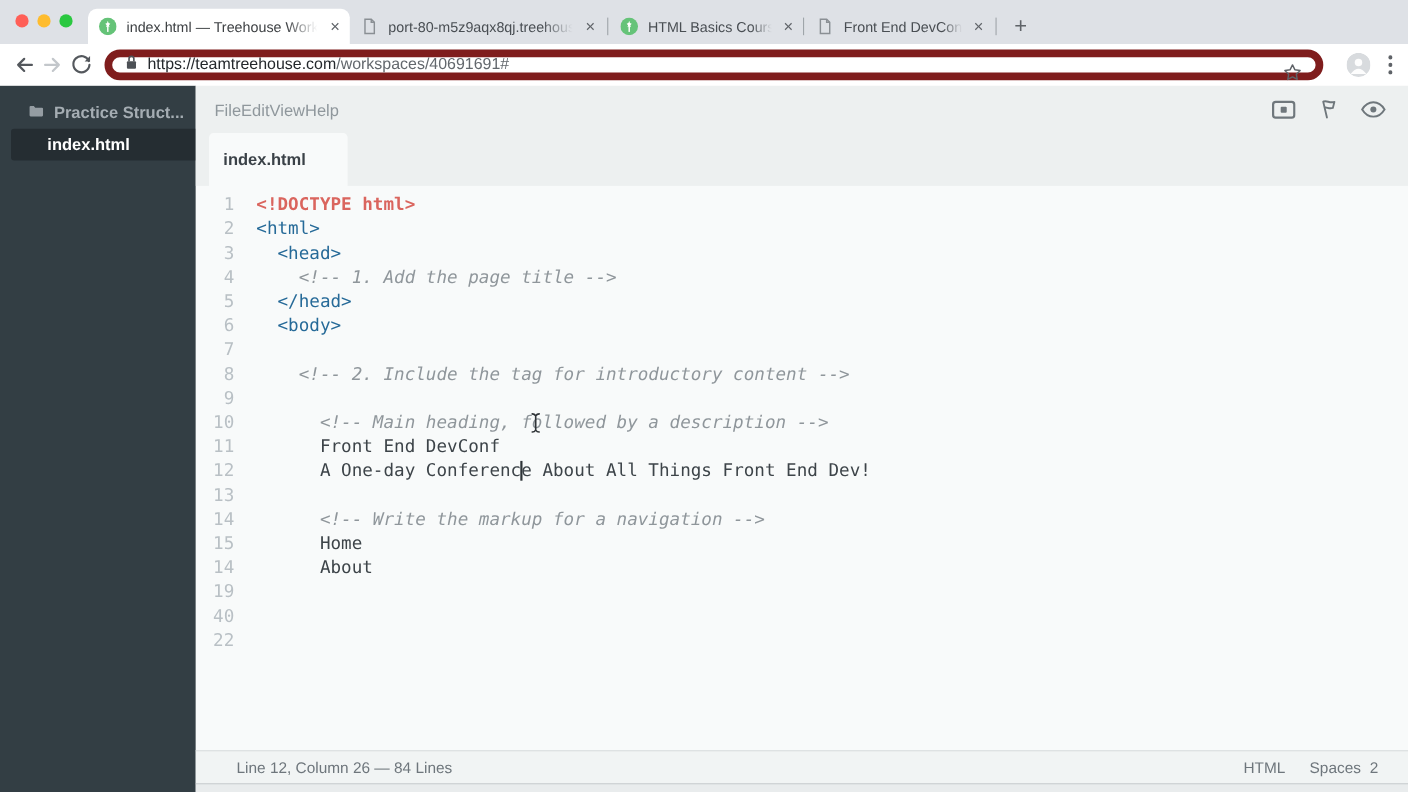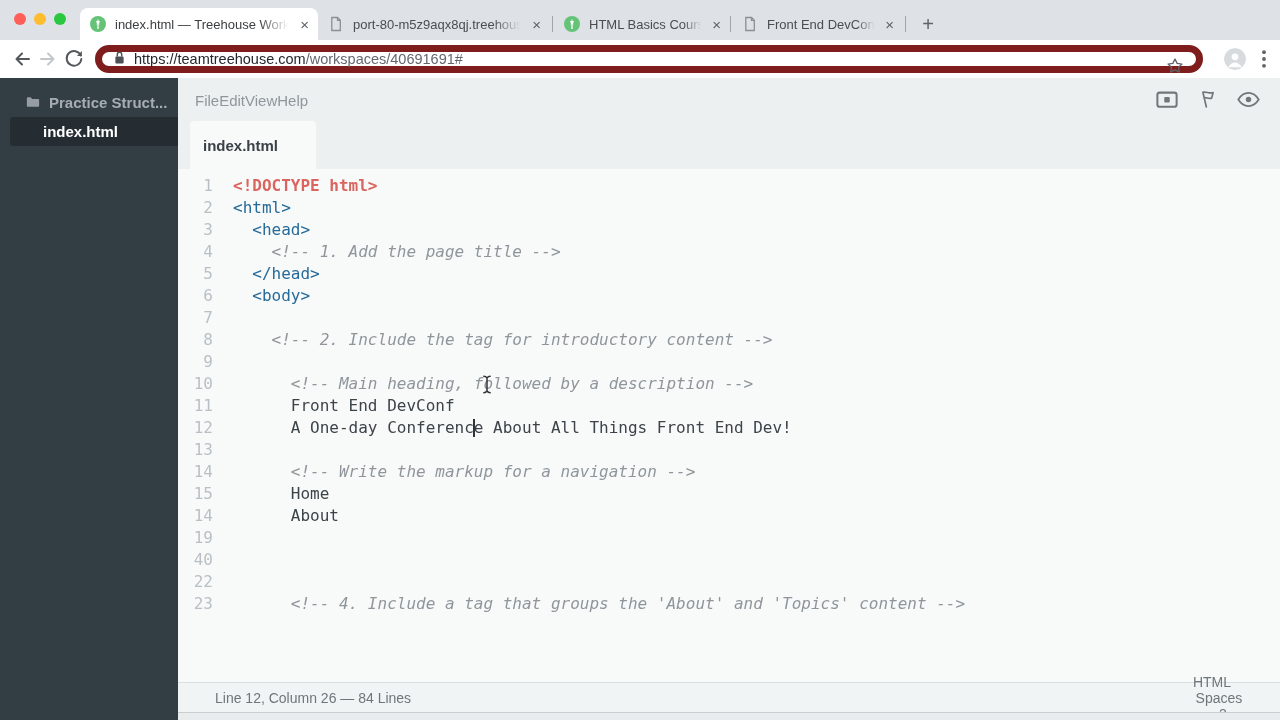--- a/index.html
+++ b/index.html
@@ -48,21 +48,21 @@
   .codearea { position:absolute; top:91px; left:0; right:0; bottom:38px; padding-top:6px; overflow:hidden; }
   .line { display:flex; height:22px; line-height:22px; font-family:"DejaVu Sans Mono", monospace; font-size:16px; }
   .ln { flex:none; width:35px; text-align:right; color:#b9c0c5; }
   .codetext { white-space:pre; margin-left:20px; }
   .tok-text { color:#3d4449; } .tok-blue { color:#266a98; }
   .tok-red { color:#da655e;font-weight:bold; } .tok-comment { color:#8f969b; font-style:italic; }
   .caret { display:inline-block; width:0; border-left:2px solid #2e3438; height:18px; vertical-align:-4px; margin-left:-1px; margin-right:-1px; }
 
   .statusbar { position:absolute; left:0; right:0; bottom:8px; height:30px; background:#f1f4f4; border-top:1px solid #d9dedf; display:flex; align-items:center; font-size:14px; color:#6e767c; }
   .statusleft { margin-left:37px; }
-  .statusright { margin-left:auto; margin-right:27px; display:flex; align-items:center;flex-direction:column; }
+  .statusright { margin-left:auto; margin-right:27px; display:flex; align-items:center; }
   .statusright .lang { margin-right:22px; }
   .statusright .indentlabel { margin-right:8px; }
   .bottomstrip { position:absolute; left:0; right:0; bottom:0; height:8px; background:#e9eced; border-top:1px solid #c9ced0; }
 
   .ibeam { position:absolute; left:481px; top:375px; }
 </style>
 </head>
 <body>
 
 <div class="screen">
@@ -295,24 +295,20 @@
               <span class="codetext"></span>
             </div>
             <div class="line">
               <span class="ln">40</span>
               <span class="codetext"></span>
             </div>
             <div class="line">
               <span class="ln">22</span>
               <span class="codetext"></span>
             </div>
-            <div class="line">
-              <span class="ln">23</span>
-              <span class="codetext"><span class="tok-comment">      &lt;!-- 4. Include a tag that groups the 'About' and 'Topics' content --&gt;</span></span>
-            </div>
           </div>
       </div>
 
       <div class="statusbar">
         <span class="statusleft">Line 12, Column 26 — 84 Lines</span>
         <span class="statusright">
           <span class="lang">HTML</span>
           <span class="indentlabel">Spaces</span>
           <span class="indentval">2</span>
         </span>

